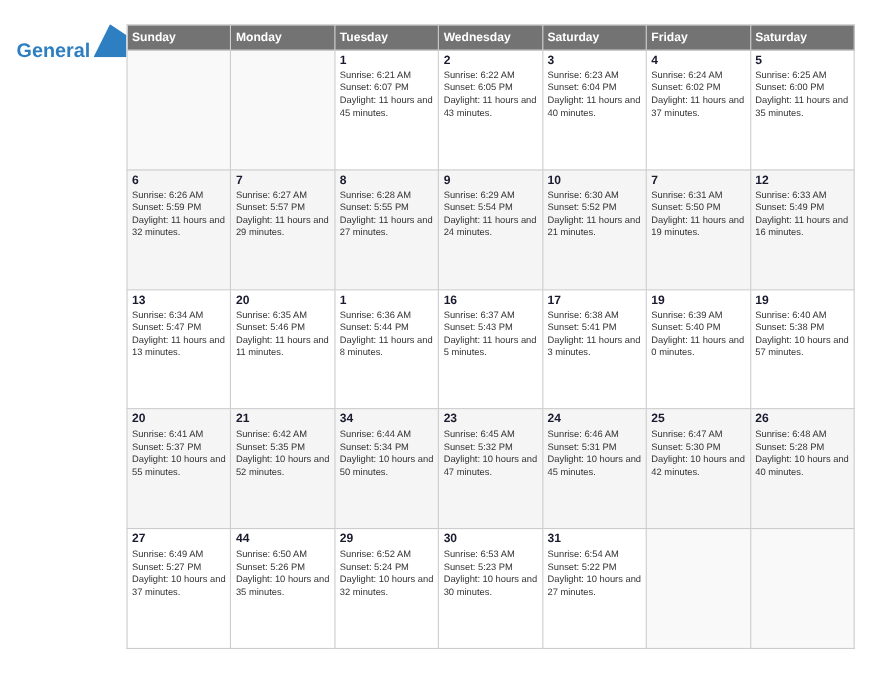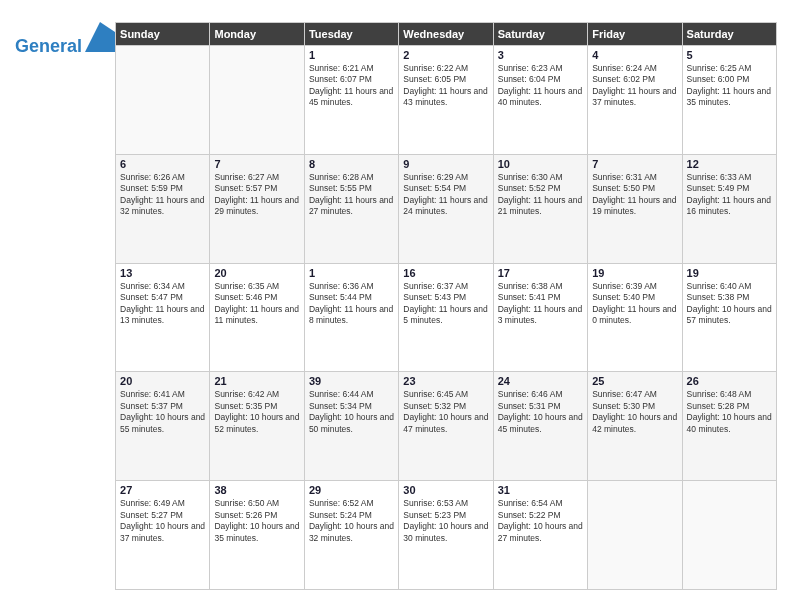--- a/index.html
+++ b/index.html
@@ -52,21 +52,21 @@
     .subtitle {
       font-size: 14px;
       color: #555;
     }
     .calendar {
       width: 100%;
       border-collapse: collapse;
       flex: 1;
     }
     .calendar th {
-      background: #404040;
+      background: #737373;
       color: white;
       font-size: 11px;
       font-weight: bold;
       padding: 5px 4px;
       text-align: left;
       border: 1px solid #ccc;
     }
     .calendar td {
       border: 1px solid #ccc;
       vertical-align: top;
@@ -219,21 +219,21 @@
         <tr>
           <td>
             <span class="day-number">20</span>
             <div class="day-info">Sunrise: 6:41 AM<br>Sunset: 5:37 PM<br>Daylight: 10 hours and 55 minutes.</div>
           </td>
           <td>
             <span class="day-number">21</span>
             <div class="day-info">Sunrise: 6:42 AM<br>Sunset: 5:35 PM<br>Daylight: 10 hours and 52 minutes.</div>
           </td>
           <td>
-            <span class="day-number">39</span>
+            <span class="day-number">34</span>
             <div class="day-info">Sunrise: 6:44 AM<br>Sunset: 5:34 PM<br>Daylight: 10 hours and 50 minutes.</div>
           </td>
           <td>
             <span class="day-number">23</span>
             <div class="day-info">Sunrise: 6:45 AM<br>Sunset: 5:32 PM<br>Daylight: 10 hours and 47 minutes.</div>
           </td>
           <td>
             <span class="day-number">24</span>
             <div class="day-info">Sunrise: 6:46 AM<br>Sunset: 5:31 PM<br>Daylight: 10 hours and 45 minutes.</div>
           </td>
@@ -245,21 +245,21 @@
             <span class="day-number">26</span>
             <div class="day-info">Sunrise: 6:48 AM<br>Sunset: 5:28 PM<br>Daylight: 10 hours and 40 minutes.</div>
           </td>
         </tr>
         <tr>
           <td>
             <span class="day-number">27</span>
             <div class="day-info">Sunrise: 6:49 AM<br>Sunset: 5:27 PM<br>Daylight: 10 hours and 37 minutes.</div>
           </td>
           <td>
-            <span class="day-number">38</span>
+            <span class="day-number">44</span>
             <div class="day-info">Sunrise: 6:50 AM<br>Sunset: 5:26 PM<br>Daylight: 10 hours and 35 minutes.</div>
           </td>
           <td>
             <span class="day-number">29</span>
             <div class="day-info">Sunrise: 6:52 AM<br>Sunset: 5:24 PM<br>Daylight: 10 hours and 32 minutes.</div>
           </td>
           <td>
             <span class="day-number">30</span>
             <div class="day-info">Sunrise: 6:53 AM<br>Sunset: 5:23 PM<br>Daylight: 10 hours and 30 minutes.</div>
           </td>

